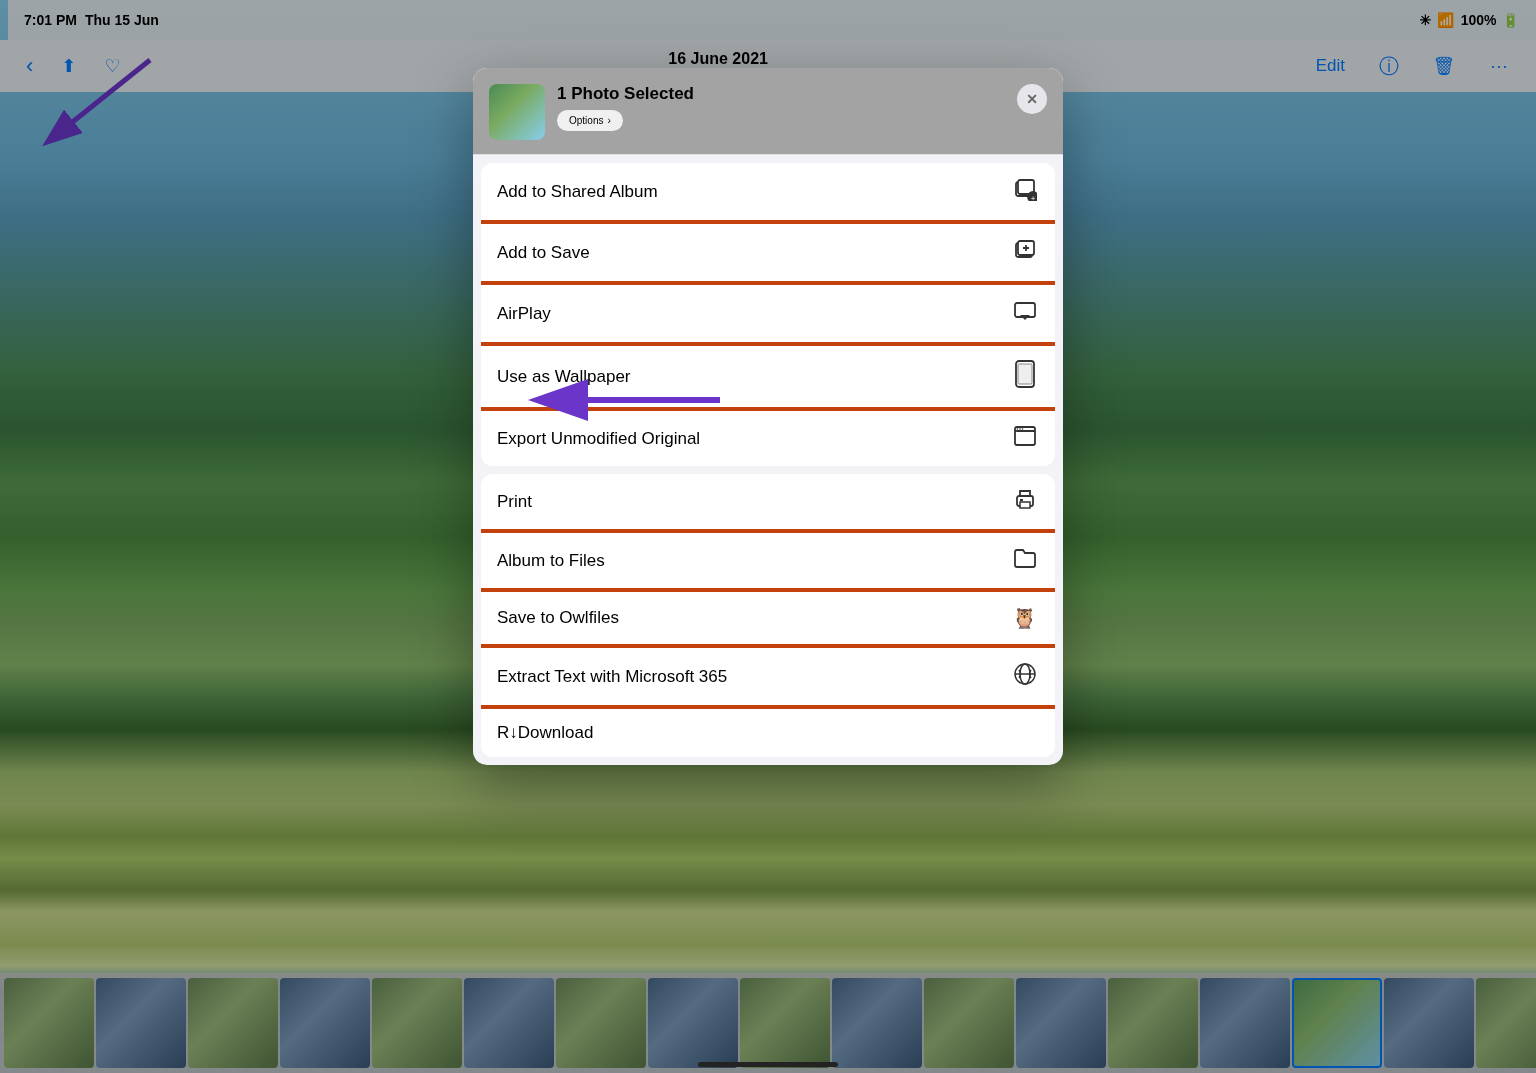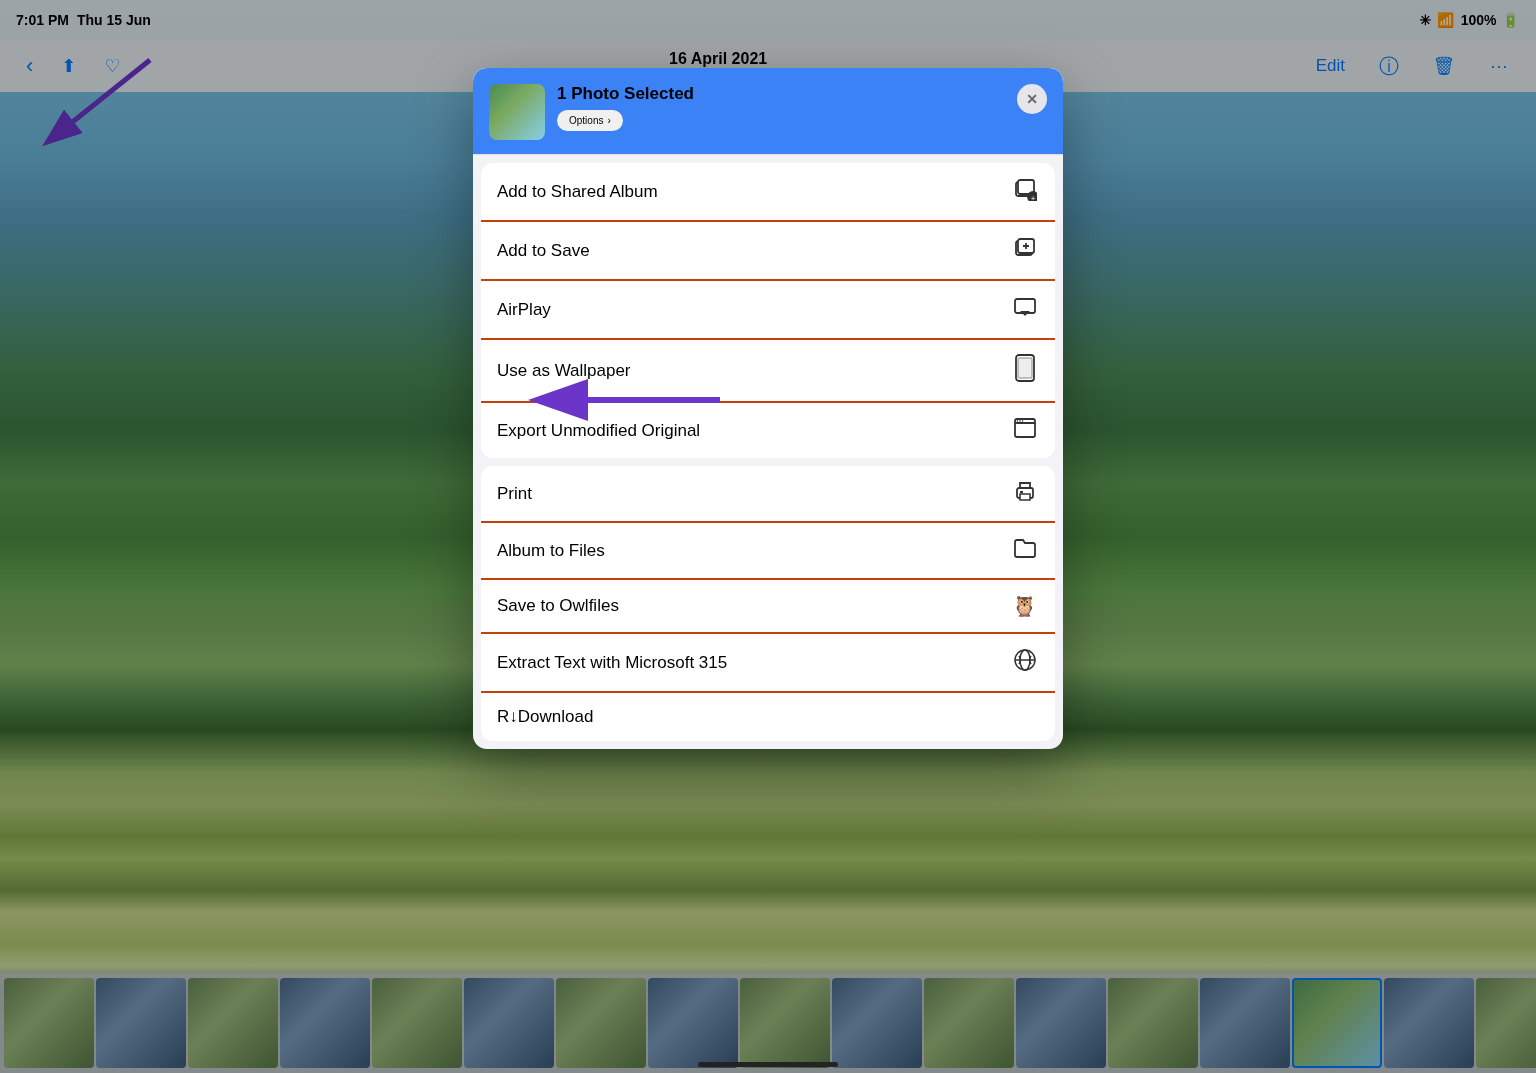--- a/index.html
+++ b/index.html
@@ -40,21 +40,21 @@
         #6098b0 92%,
         #7aaac0 95%,
         #80b0c8 100%
       );
       z-index: 0;
     }
 
     
     .status-bar {
       position: absolute;
-      top: 0; left: 0; right: 0;
+      top: 0; left: 8px; right: 0;
       height: 40px;
       background: rgba(240,240,240,0.85);
       display: flex;
       align-items: center;
       justify-content: space-between;
       padding: 0 16px;
       z-index: 10;
       font-size: 14px;
       font-weight: 600;
       color: #000;
@@ -158,21 +158,21 @@
       width: 590px;
       background: #f2f2f7;
       border-radius: 14px;
       z-index: 30;
       overflow: hidden;
       box-shadow: 0 20px 60px rgba(0,0,0,0.35);
     }
 
     
     .sheet-header {
-      background: #3b82f6;
+      background: #a3a3a3;
       padding: 16px 16px 0 16px;
       border-radius: 14px 14px 0 0;
       border-bottom: 1px solid #e0e0e0;
     }
     .sheet-header-top {
       display: flex;
       align-items: flex-start;
       gap: 12px;
       margin-bottom: 14px;
     }
@@ -223,21 +223,21 @@
       overflow: hidden;
     }
     .menu-section:last-child { margin-bottom: 8px; }
 
     .menu-item {
       display: flex;
       align-items: center;
       justify-content: space-between;
       padding: 14px 16px;
       cursor: pointer;
-      border-bottom: 2px solid #c2410c;
+      border-bottom: 4px solid #c2410c;
       background: #fff;
     }
     .menu-item:last-child { border-bottom: none; }
     .menu-item-label {
       font-size: 17px;
       color: #000;
       font-weight: 400;
     }
     .menu-item-icon {
       font-size: 20px;
@@ -270,21 +270,21 @@
       <span style="font-size:22px; color:#007AFF;">‹</span>
     </button>
     <button class="nav-btn" style="font-size:18px;">
       <span>⬆</span>
     </button>
     <button class="nav-btn" style="font-size:18px;">
       <span>♡</span>
     </button>
   </div>
   <div>
-    <div class="nav-center">16 April 2021</div>
+    <div class="nav-center">16 June 2021</div>
     <div class="nav-center-sub">12:49 PM</div>
   </div>
   <div class="nav-right">
     <button class="nav-btn" style="font-size:17px; color:#007AFF;">Edit</button>
     <div class="nav-icon-btn" style="font-size:20px; color:#007AFF;">ⓘ</div>
     <div class="nav-icon-btn" style="font-size:18px; color:#007AFF;">🗑</div>
     <div class="nav-icon-btn" style="font-size:18px; color:#007AFF;">···</div>
   </div>
 </div>
 
@@ -411,21 +411,21 @@
         <svg width="24" height="22" viewBox="0 0 24 22" fill="none" stroke="#333" stroke-width="1.8">
           <path d="M2 5 Q2 3 4 3 L10 3 L12 6 L20 6 Q22 6 22 8 L22 18 Q22 20 20 20 L4 20 Q2 20 2 18 Z"></path>
         </svg>
       </span>
     </div>
     <div class="menu-item">
       <span class="menu-item-label">Save to Owlfiles</span>
       <span class="menu-item-icon" style="font-size:20px;">🦉</span>
     </div>
     <div class="menu-item">
-      <span class="menu-item-label">Extract Text with Microsoft 315</span>
+      <span class="menu-item-label">Extract Text with Microsoft 365</span>
       <span class="menu-item-icon" style="font-size:18px;">
         <svg width="24" height="24" viewBox="0 0 24 24" fill="none" stroke="#333" stroke-width="1.5">
           <circle cx="12" cy="12" r="10"></circle>
           <path d="M6 8 Q9 12 6 16" stroke="#333"></path>
           <path d="M18 8 Q15 12 18 16" stroke="#333"></path>
           <ellipse cx="12" cy="12" rx="5" ry="10" stroke="#333"></ellipse>
           <line x1="2" y1="12" x2="22" y2="12" stroke="#333"></line>
         </svg>
       </span>
     </div>

